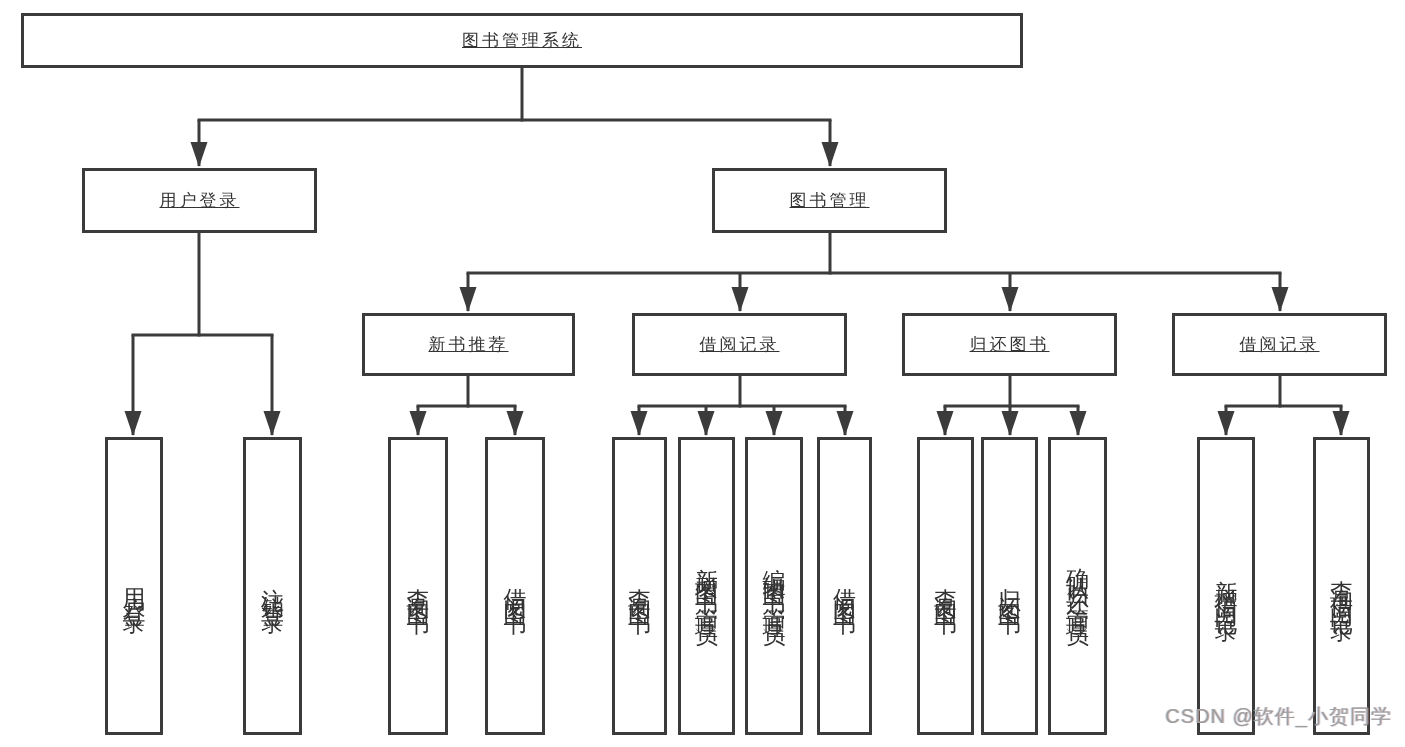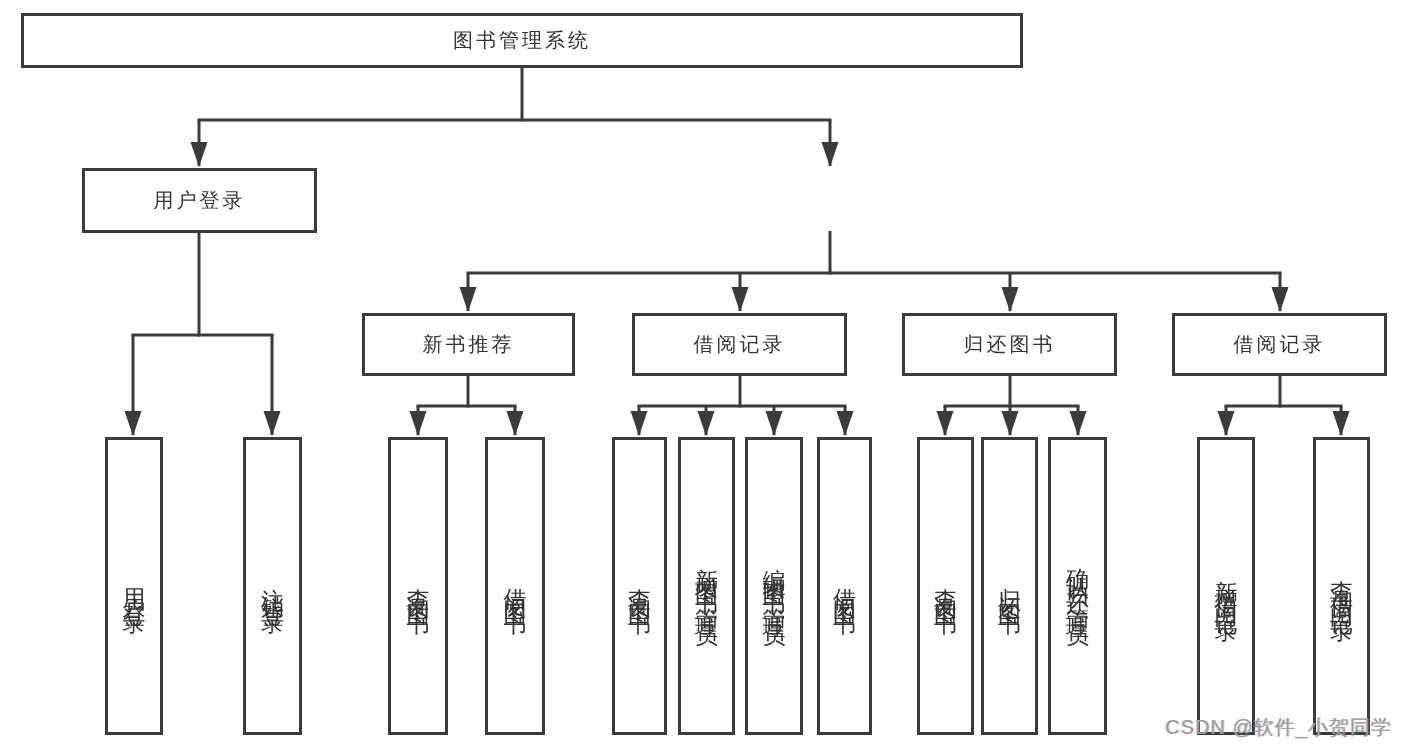--- a/index.html
+++ b/index.html
@@ -15,29 +15,29 @@
   }
   #connectors{position:absolute;left:0;top:0;width:1405px;height:747px;}
   #connectors line{stroke:var(--line);stroke-width:3;}
   #connectors polygon{fill:var(--line);}
   .box{
     position:absolute;box-sizing:border-box;border:3px solid var(--line);
     background:#ffffff;display:flex;align-items:center;justify-content:center;
     color:var(--text);
   }
   .box.h span{
-    font-size:20px;letter-spacing:3px;white-space:nowrap;color:var(--text);
+    font-size:17px;letter-spacing:3px;white-space:nowrap;color:var(--text);text-decoration:underline;
   }
   .box.v span{
     writing-mode:vertical-rl;text-orientation:mixed;
     font-size:23px;letter-spacing:8px;line-height:1;color:var(--text);
     white-space:nowrap;
   }
   #watermark{
-    position:absolute;right:13px;bottom:6px;font-size:20px;letter-spacing:1px;
+    position:absolute;right:13px;bottom:17px;font-size:20px;letter-spacing:1px;
     color:var(--watermark);white-space:nowrap;
     text-shadow:1px 0 0 rgba(198,140,140,.45),-1px 0 0 rgba(140,162,198,.45);
     z-index:5;
     margin-top:48px;
   }
 </style>
 </head>
 <body>
 
 <div id="canvas">
@@ -117,20 +117,23 @@
     </g>
   </svg>
 
   <div class="box h" style="left:21px;top:13px;width:1002px;height:55px;">
     <span>图书管理系统</span>
   </div>
 
   <div class="box h" style="left:82px;top:168px;width:235px;height:65px;">
     <span>用户登录</span>
   </div>
+  <div class="box h" style="left:712px;top:168px;width:235px;height:65px;">
+    <span>图书管理</span>
+  </div>
 
   <div class="box h" style="left:362px;top:313px;width:213px;height:63px;">
     <span>新书推荐</span>
   </div>
   <div class="box h" style="left:632px;top:313px;width:215px;height:63px;">
     <span>借阅记录</span>
   </div>
   <div class="box h" style="left:902px;top:313px;width:215px;height:63px;">
     <span>归还图书</span>
   </div>

